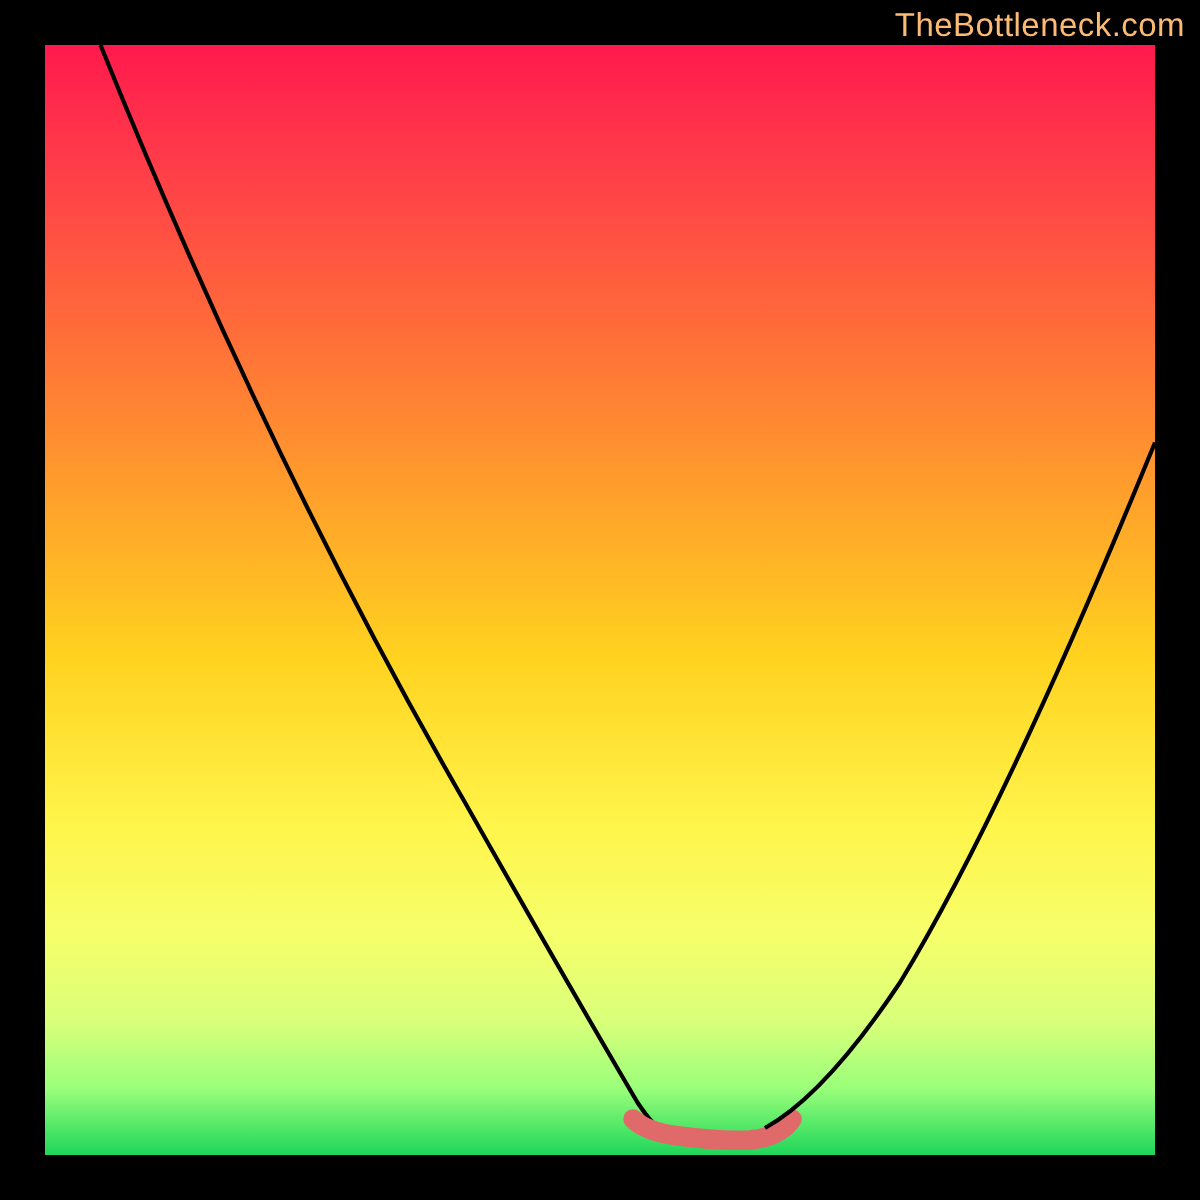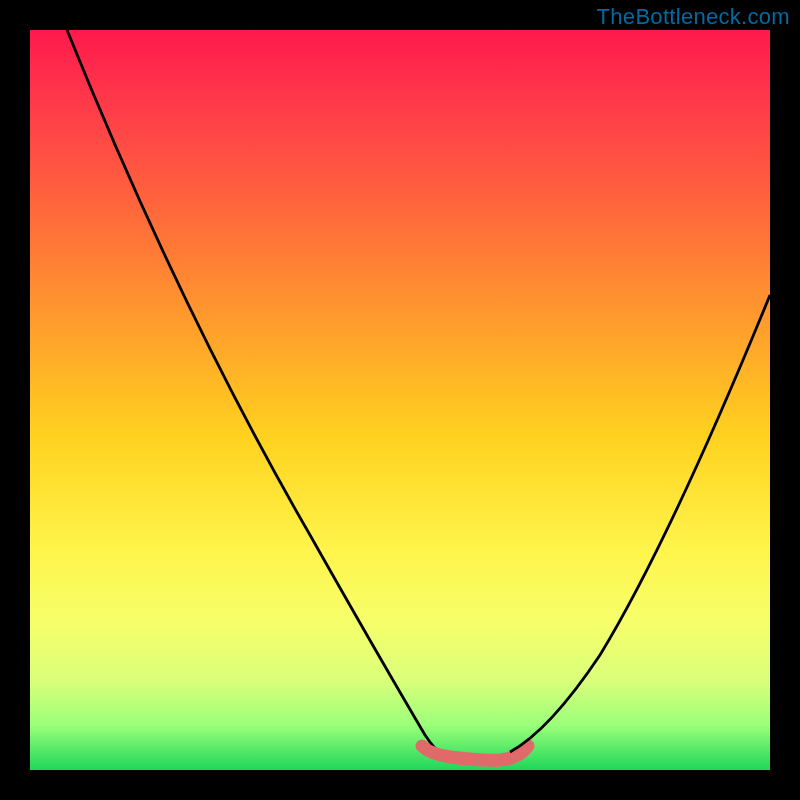--- a/index.html
+++ b/index.html
@@ -37,21 +37,21 @@
       #f6ff6a 80%,
       #d9ff7a 88%,
       #9aff7a 94%,
       #1fd65a 100%
     );
   }
   .watermark {
     position: absolute;
     top: 4px;
     right: 10px;
-    color: #0369a1;
+    color: #fdba74;
     font-size: 22px;
     font-weight: 500;
     letter-spacing: 0.3px;
     user-select: none;
   }
   svg.lines {
     position: absolute;
     left: 0;
     top: 0;
   }

